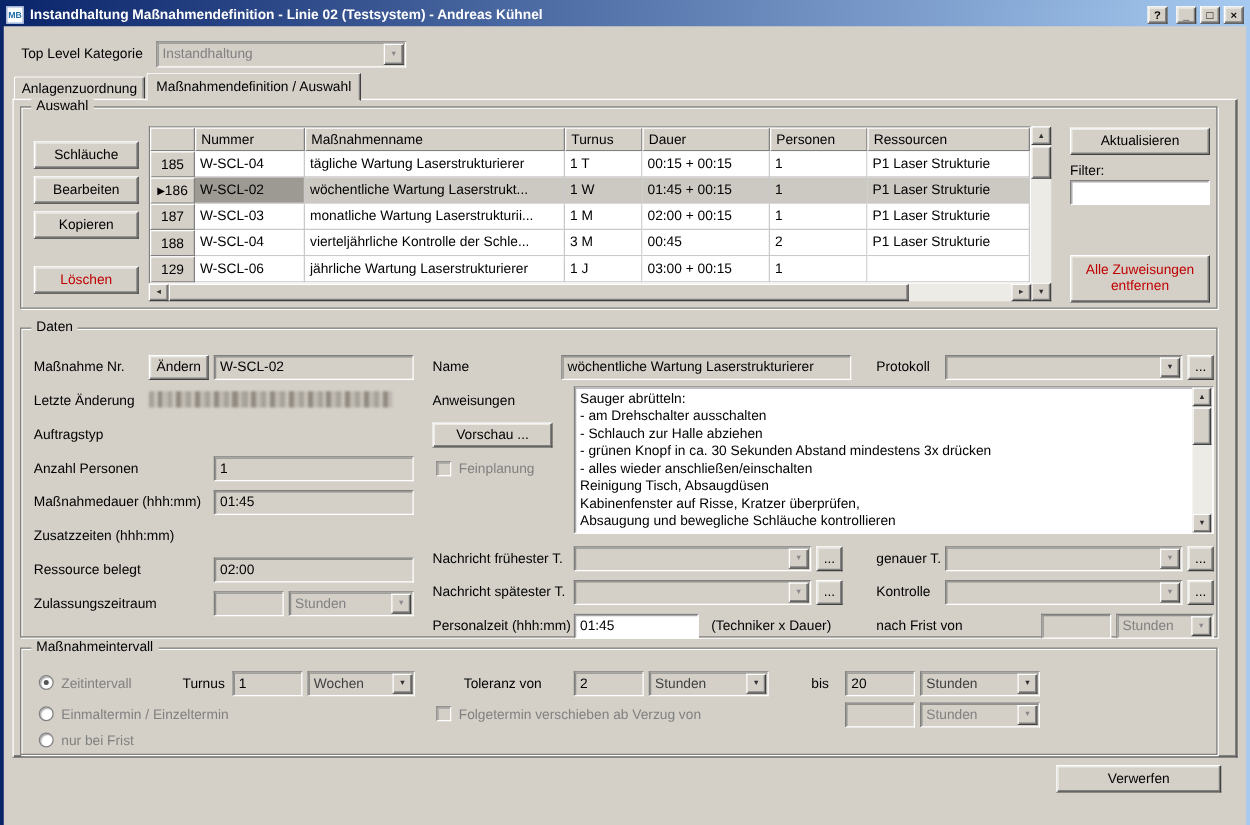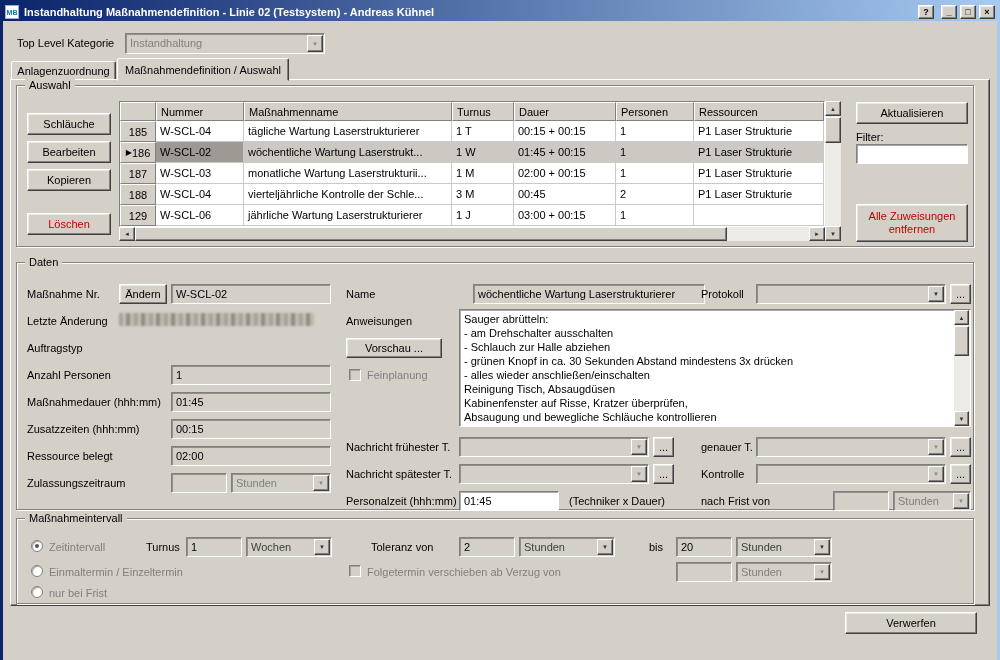--- a/index.html
+++ b/index.html
@@ -224,34 +224,33 @@
 
       <span class="lbl" style="left:10px;top:79px">Auftragstyp</span>
 
       <span class="lbl" style="left:10px;top:106px">Anzahl Personen</span>
       <div class="fld" style="left:154px;top:102px;width:160px;height:20px">1</div>
 
       <span class="lbl" style="left:10px;top:133px">Maßnahmedauer (hhh:mm)</span>
       <div class="fld" style="left:154px;top:129px;width:160px;height:20px">01:45</div>
 
       <span class="lbl" style="left:10px;top:160px">Zusatzzeiten (hhh:mm)</span>
-      <div class="fld" style="left:154px;top:156px;width:160px;height:20px">00:15</div>
 
       <span class="lbl" style="left:10px;top:187px">Ressource belegt</span>
       <div class="fld" style="left:154px;top:183px;width:160px;height:20px">02:00</div>
 
       <span class="lbl" style="left:10px;top:214px">Zulassungszeitraum</span>
       <div class="fld" style="left:154px;top:210px;width:56px;height:20px"></div>
       <div class="combo dim dis" style="left:214px;top:210px;width:100px;height:20px">
         <span>Stunden</span>
         <span class="arr">▼</span>
       </div>
 
       <span class="lbl" style="left:329px;top:25px">Name</span>
-      <div class="fld" style="left:456px;top:21px;width:232px;height:20px">wöchentliche Wartung Laserstrukturierer</div>
+      <div class="fld" style="left:432px;top:21px;width:232px;height:20px">wöchentliche Wartung Laserstrukturierer</div>
       <span class="lbl" style="left:684px;top:25px">Protokoll</span>
       <div class="combo" style="left:739px;top:21px;width:190px;height:20px">
         <span></span>
         <span class="arr">▼</span>
       </div>
       <div class="btn" style="left:933px;top:21px;width:21px;height:20px">...</div>
 
       <span class="lbl" style="left:329px;top:52px">Anweisungen</span>
       <div class="btn" style="left:329px;top:75px;width:96px;height:20px">Vorschau ...</div>
       <span class="checkbox" style="left:332px;top:106px"></span>

